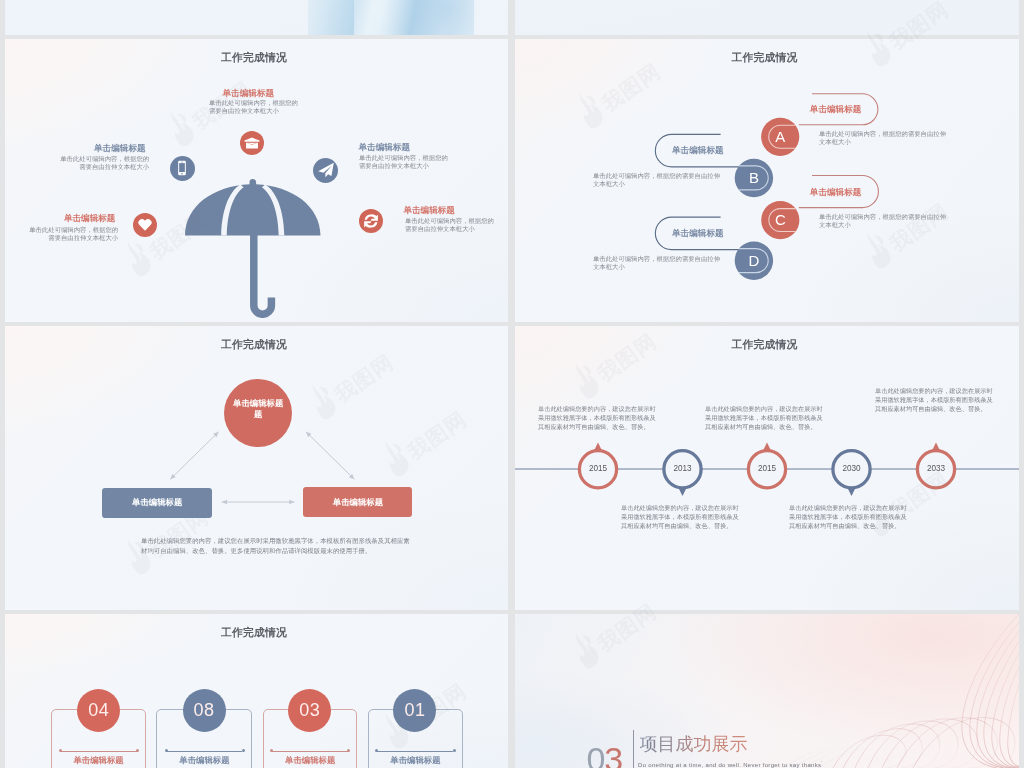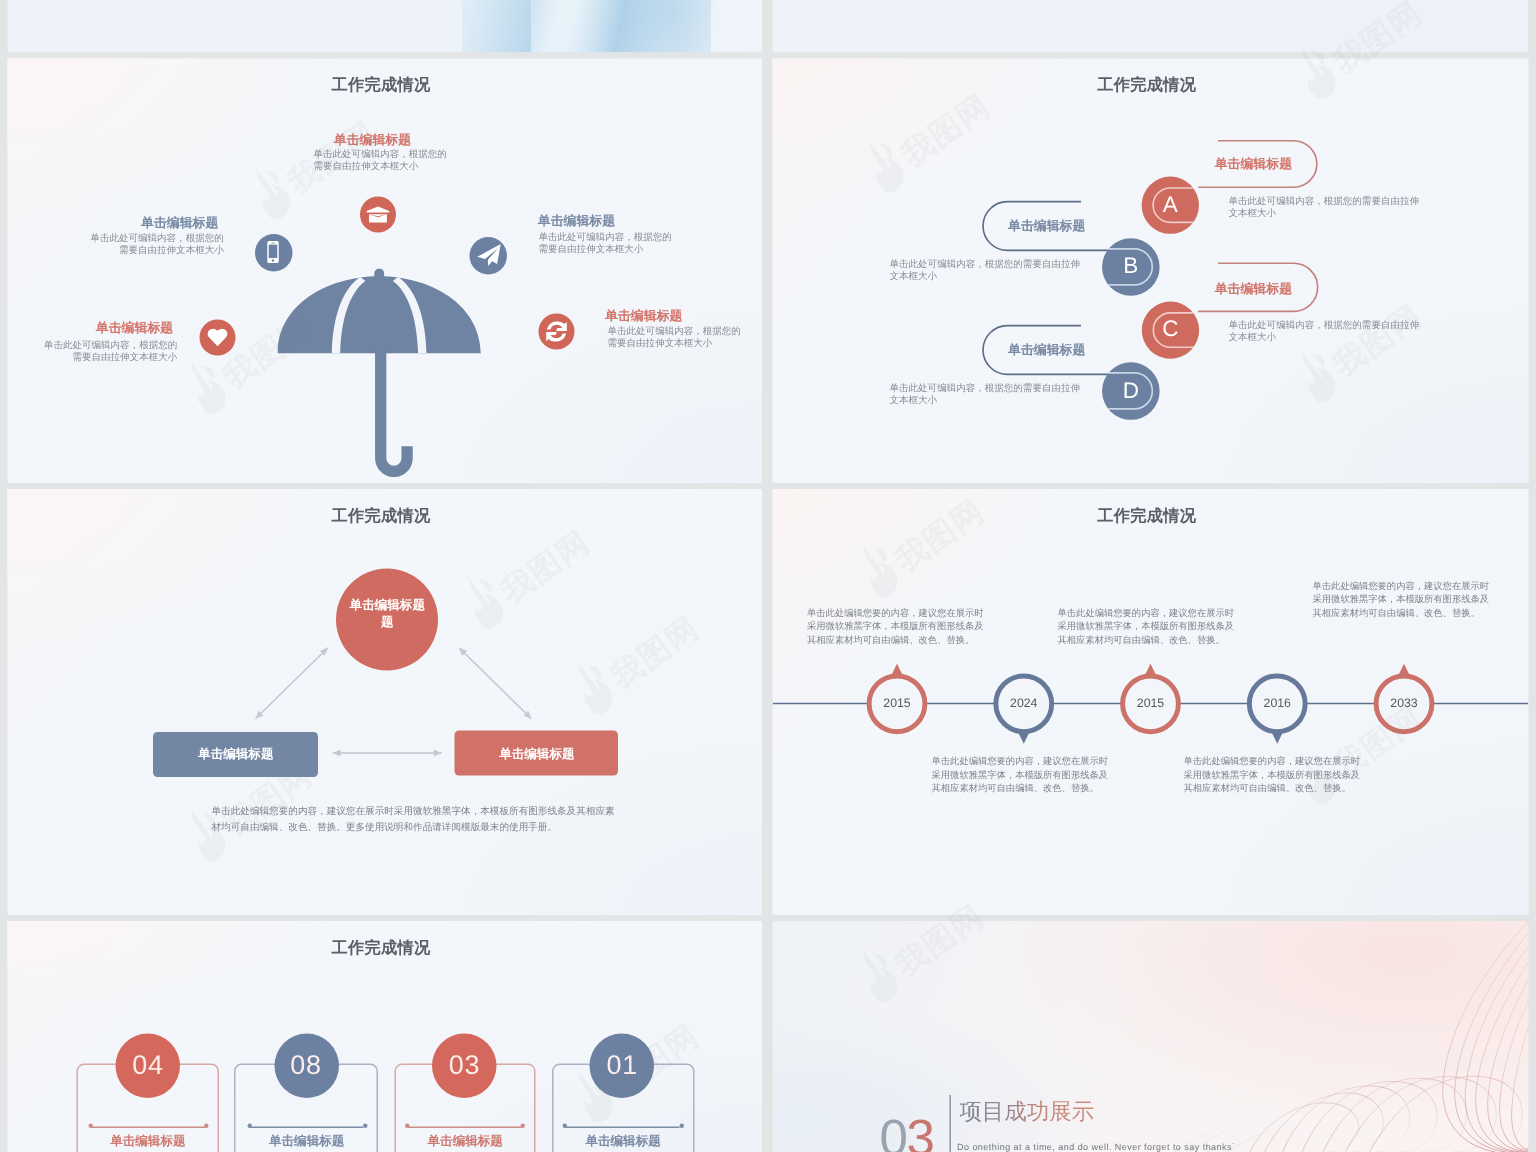--- a/index.html
+++ b/index.html
@@ -64,21 +64,21 @@
   .num5{position:absolute;width:43px;height:43px;border-radius:50%;
         display:flex;align-items:center;justify-content:center;
         color:#fdeeec;font-size:18px;font-weight:300;letter-spacing:.5px;}
   .rule5{position:absolute;height:1px;}
   .dot5{position:absolute;width:3px;height:3px;border-radius:50%;top:-1px;}
   .cap5{position:absolute;text-align:center;font-size:8.4px;font-weight:bold;line-height:10px;}
 
   
   .s6num{position:absolute;font-size:34px;color:#d8bcba;font-weight:300;letter-spacing:-1px;}
   .s6bar{position:absolute;width:1px;background:#9096a1;}
-  .s6h{position:absolute;font-size:15px;letter-spacing:0px;font-weight:400;white-space:nowrap;
+  .s6h{position:absolute;font-size:18px;letter-spacing:0px;font-weight:400;white-space:nowrap;
        background:linear-gradient(90deg,#7b8699 0%,#94858f 32%,#c08479 58%,#d08c7f 100%);
        -webkit-background-clip:text;background-clip:text;color:transparent;}
   .s6s{position:absolute;font-size:12px;color:#70757d;letter-spacing:.62px;white-space:nowrap;transform:scale(0.5);transform-origin:left top;}
 </style>
 </head>
 <body>
 
 <div class="page">
 
   <div class="slide" id="s0">
@@ -274,23 +274,23 @@
         <path fill="#66799a" d="M336.5 169.9 L341.4 159.9 L331.6 159.9 Z"></path>
         <circle cx="336.5" cy="143.2" r="18.6" fill="#f2f5f9" stroke="#66799a" stroke-width="3.3"></circle>
       </g>
       <g>
         <path fill="#cd7268" d="M421.0 116.5 L425.9 126.5 L416.1 126.5 Z"></path>
         <circle cx="421" cy="143.2" r="18.6" fill="#f2f5f9" stroke="#cd7268" stroke-width="3.3"></circle>
       </g>
     </svg>
 
     <div class="tl-year" style="left:66px;top:138px;text-align:center;">2015</div>
-    <div class="tl-year" style="left:150.5px;top:138px;">2024</div>
+    <div class="tl-year" style="left:150.5px;top:138px;">2013</div>
     <div class="tl-year" style="left:235px;top:138px;">2015</div>
-    <div class="tl-year" style="left:319.5px;top:138px;">2016</div>
+    <div class="tl-year" style="left:319.5px;top:138px;">2030</div>
     <div class="tl-year" style="left:404px;top:138px;">2033</div>
 
     <div class="tl-body" style="left:23px;top:78px;">单击此处编辑您要的内容，建议您在展示时
 采用微软雅黑字体，本模版所有图形线条及
 其相应素材均可自由编辑、改色、替换。</div>
     <div class="tl-body" style="left:106px;top:177px;">单击此处编辑您要的内容，建议您在展示时
 采用微软雅黑字体，本模版所有图形线条及
 其相应素材均可自由编辑、改色、替换。</div>
     <div class="tl-body" style="left:189.5px;top:78px;">单击此处编辑您要的内容，建议您在展示时
 采用微软雅黑字体，本模版所有图形线条及

